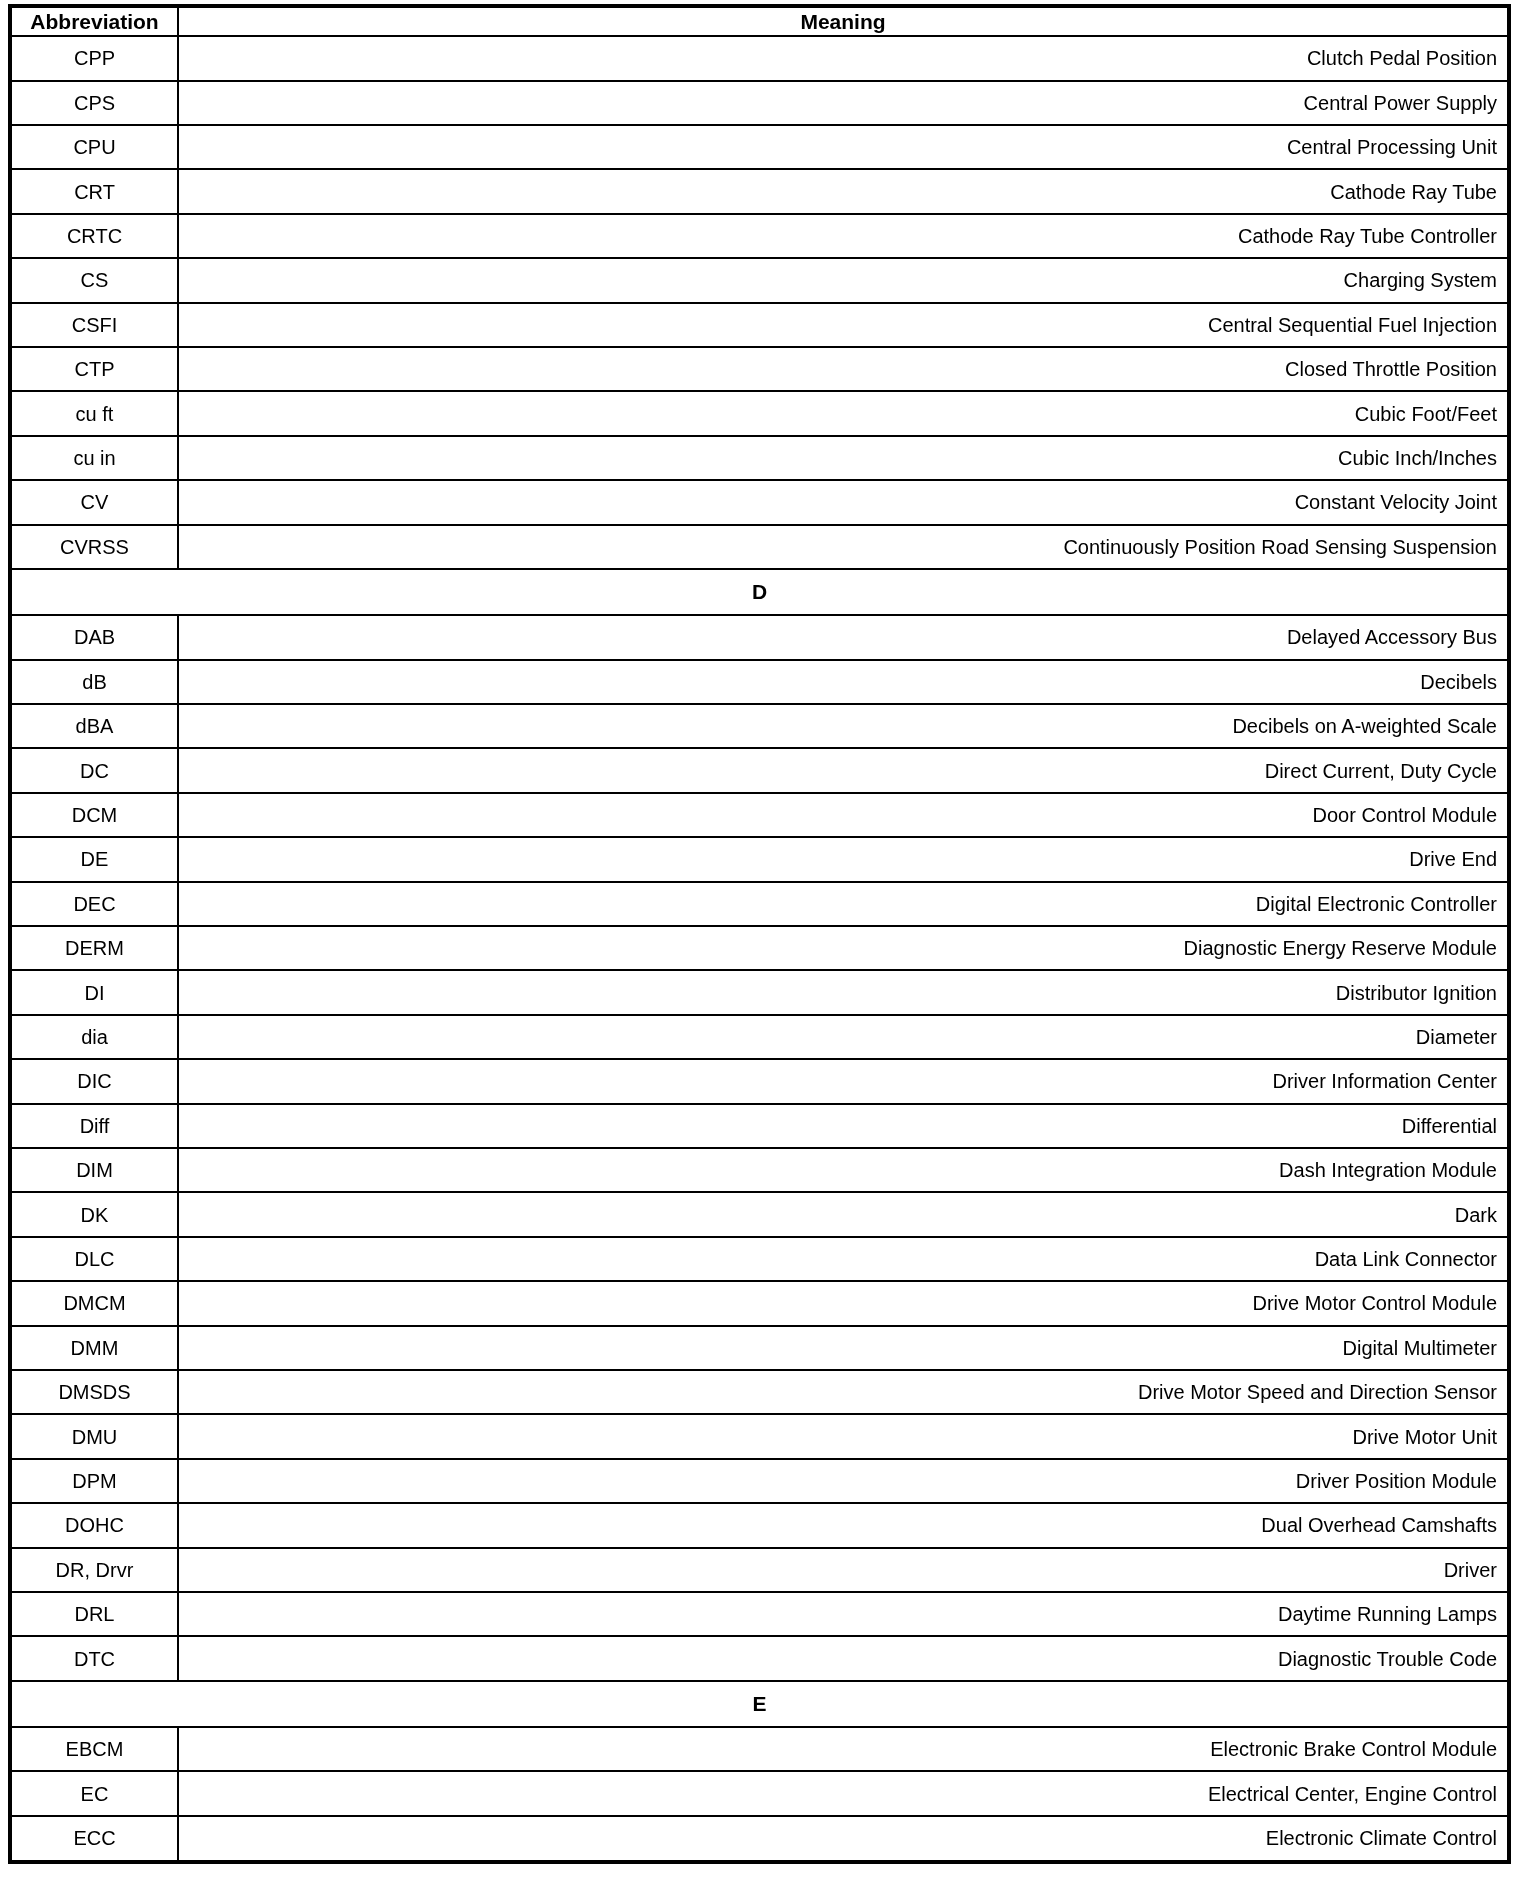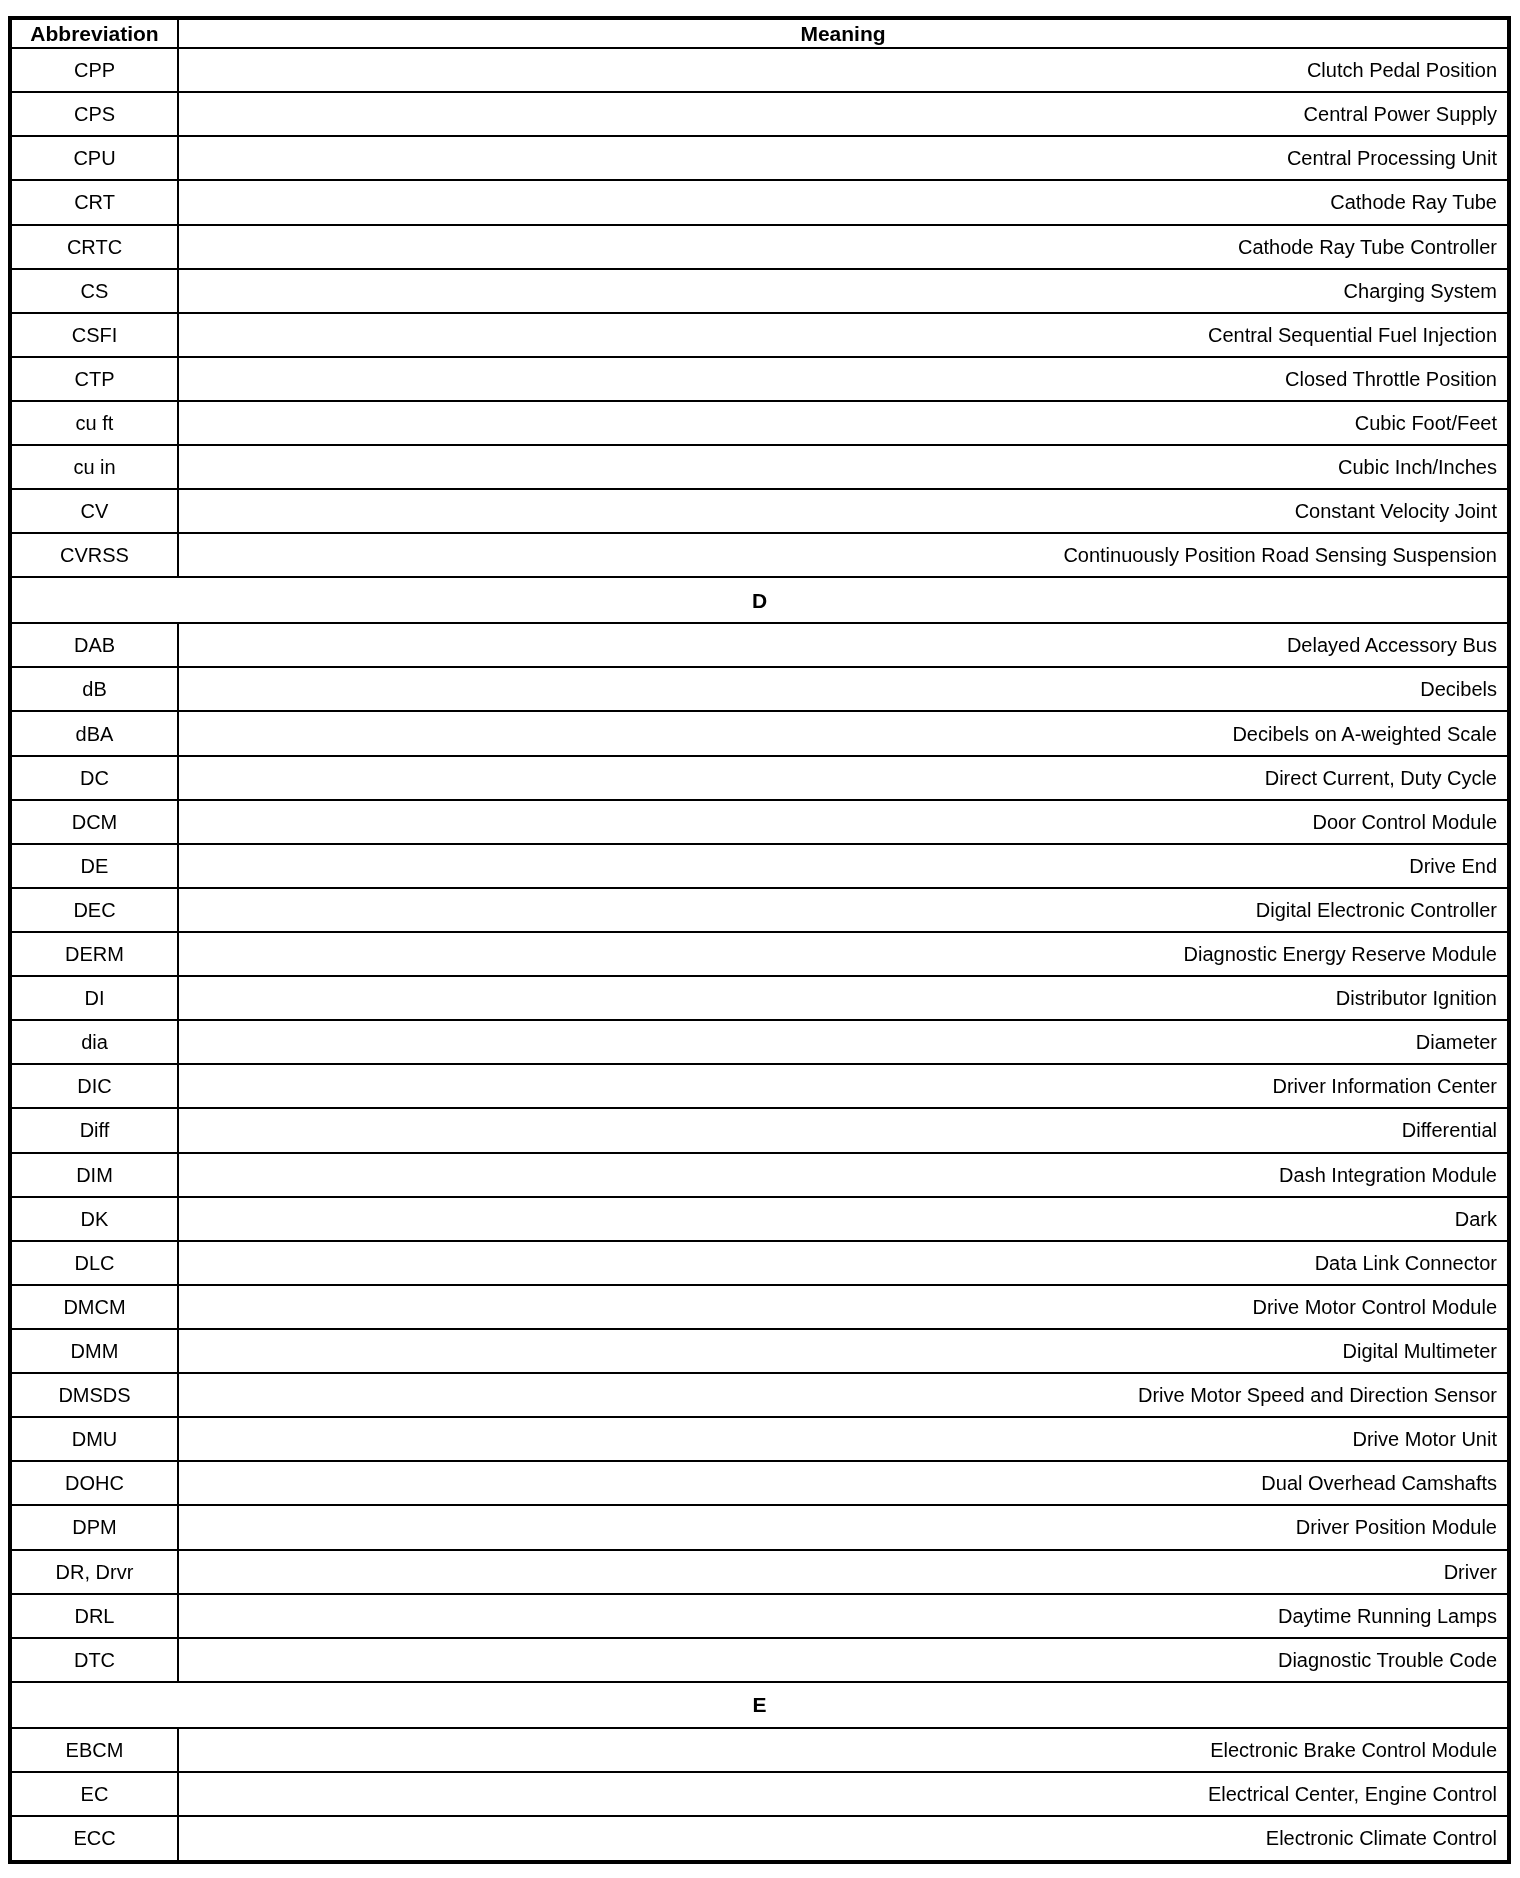--- a/index.html
+++ b/index.html
@@ -4,21 +4,21 @@
 <style>
   html, body {
     margin: 0;
     padding: 0;
     background: #ffffff;
   }
   .page {
     width: 1520px;
     height: 1878px;
     box-sizing: border-box;
-    padding: 16px 9px 14px 8px;
+    padding: 4px 9px 14px 8px;
     background: #ffffff;
     color: #000000;
     font-family: "Liberation Sans", sans-serif;
   }
   table.abbr-table {
     width: 100%;
     height: 100%;
     border-collapse: collapse;
     table-layout: fixed;
     border: 4px solid #000000;
@@ -186,26 +186,26 @@
         </tr>
         <tr>
           <td class="abbr-cell">DMSDS</td>
           <td class="meaning-cell">Drive Motor Speed and Direction Sensor</td>
         </tr>
         <tr>
           <td class="abbr-cell">DMU</td>
           <td class="meaning-cell">Drive Motor Unit</td>
         </tr>
         <tr>
+          <td class="abbr-cell">DPM</td>
+          <td class="meaning-cell">Driver Position Module</td>
+        </tr>
+        <tr>
           <td class="abbr-cell">DOHC</td>
           <td class="meaning-cell">Dual Overhead Camshafts</td>
-        </tr>
-        <tr>
-          <td class="abbr-cell">DPM</td>
-          <td class="meaning-cell">Driver Position Module</td>
         </tr>
         <tr>
           <td class="abbr-cell">DR, Drvr</td>
           <td class="meaning-cell">Driver</td>
         </tr>
         <tr>
           <td class="abbr-cell">DRL</td>
           <td class="meaning-cell">Daytime Running Lamps</td>
         </tr>
         <tr>

